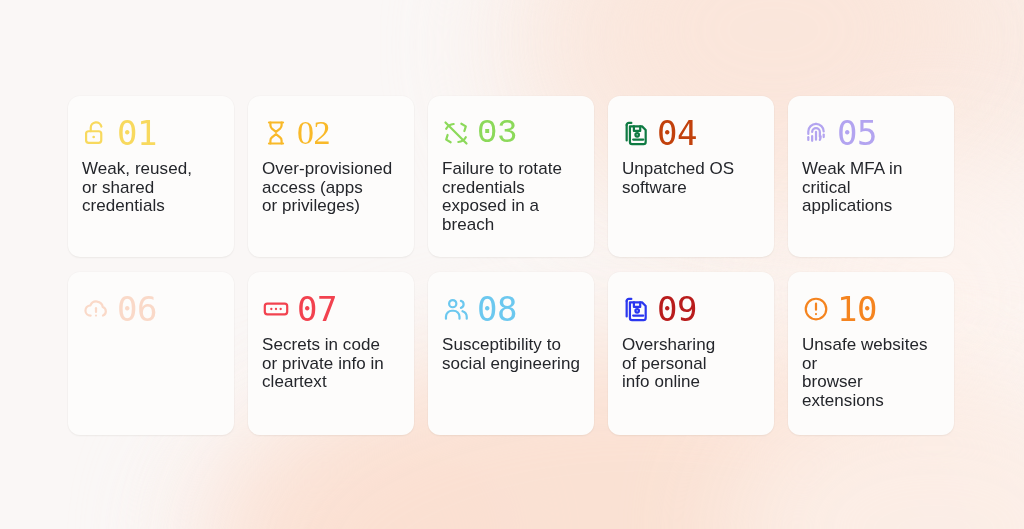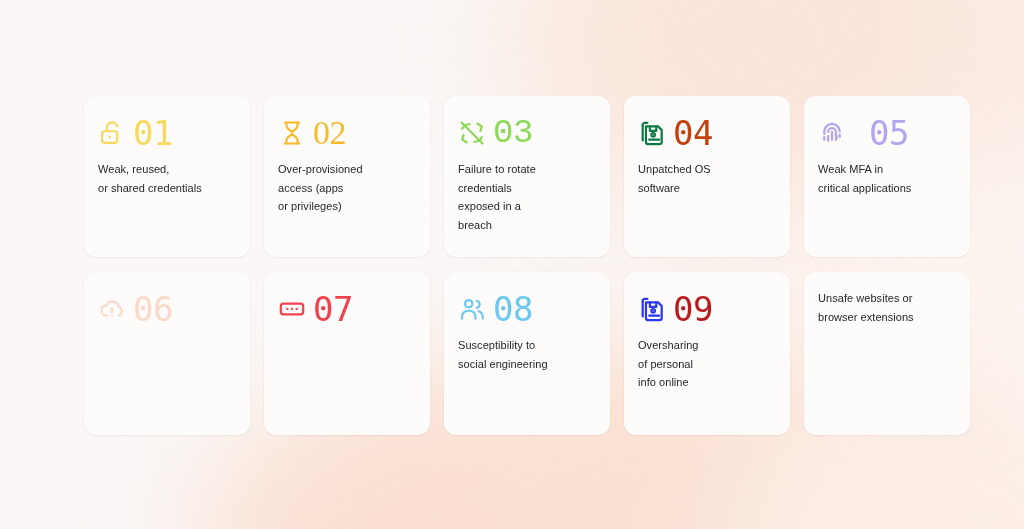--- a/index.html
+++ b/index.html
@@ -61,21 +61,21 @@
   .blob-mr {
     width: 300px; height: 300px;
     right: -60px; top: 150px;
     background: #fdf3ee;
     opacity: .9;
   }
 
   
   #card-grid {
     position: absolute;
-    left: 84px;
+    left: 68px;
     top: 96px;
     width: 900px;
     z-index: 2;
     display: grid;
     grid-template-columns: repeat(5, 166px);
     grid-template-rows: 161px 163px;
     column-gap: 14px;
     row-gap: 15px;
   }
 
@@ -110,21 +110,21 @@
   .card-num {
     font-family: "DejaVu Sans Mono", "Liberation Mono", monospace;
     font-size: 34px;
     font-weight: 400;
     line-height: 1;
     letter-spacing: -0.5px;
     white-space: nowrap;
   }
 
   .card-text {
-    font-size: 11px;
+    font-size: 17px;
     line-height: 18.6px;
     color: #24262b;
     letter-spacing: .05px;
     white-space: pre-line;
   }
 </style>
 </head>
 <body>
 
 <div id="bg-layer">
@@ -209,21 +209,21 @@
             <path d="M12 4.2c-3.6 0-6.6 2.9-6.6 6.5v2.1"></path>
             <path d="M18.6 10.7c0-3.6-3-6.5-6.6-6.5"></path>
             <path d="M8.7 11.1a3.3 3.3 0 0 1 6.6 0v4.2"></path>
             <path d="M12 11.1v6.6"></path>
             <path d="M15.3 17.9a8 8 0 0 0 .7-3"></path>
             <path d="M5.4 15.6v2.4"></path>
             <path d="M8.7 14.6v4.1"></path>
             <path d="M18.6 13.3v2.2"></path>
           </svg>
         </span>
-        <span class="card-num" style="color: rgb(179, 164, 240); margin-left: 16px;">05</span>
+        <span class="card-num" style="color: rgb(179, 164, 240);">05</span>
       </div>
       <p class="card-text">Weak MFA in
 critical applications</p>
     </div>
     <div class="card">
       <div class="card-head">
         <span class="card-icon" style="color: rgb(250, 217, 200);">
           <svg viewBox="0 0 24 24" fill="none" stroke="currentColor" stroke-width="1.9" stroke-linecap="round" stroke-linejoin="round">
             <path d="M7.4 17.6a4.3 4.3 0 0 1-.3-8.6 5.6 5.6 0 0 1 10.7 1.3 3.9 3.9 0 0 1 .2 7.3"></path>
             <path d="M12 11.3v3.2"></path>
@@ -238,20 +238,23 @@
         <span class="card-icon" style="color: rgb(242, 66, 79);">
           <svg viewBox="0 0 24 24" fill="none" stroke="currentColor" stroke-width="1.9" stroke-linecap="round" stroke-linejoin="round">
             <rect x="2.4" y="7.4" width="19.2" height="9.2" rx="2.2"></rect>
             <circle cx="8" cy="12" r="1" fill="currentColor" stroke="none"></circle>
             <circle cx="12" cy="12" r="1" fill="currentColor" stroke="none"></circle>
             <circle cx="16" cy="12" r="1" fill="currentColor" stroke="none"></circle>
           </svg>
         </span>
         <span class="card-num" style="color: rgb(242, 66, 79);">07</span>
       </div>
+      <p class="card-text">Secrets in code
+or private info in
+cleartext</p>
     </div>
     <div class="card">
       <div class="card-head">
         <span class="card-icon" style="color: rgb(108, 200, 239);">
           <svg viewBox="0 0 24 24" fill="none" stroke="currentColor" stroke-width="1.9" stroke-linecap="round" stroke-linejoin="round">
             <circle cx="9.2" cy="7.4" r="3.1"></circle>
             <path d="M3.4 20.3v-1.7a5.1 5.1 0 0 1 5.1-5.1h1.4a5.1 5.1 0 0 1 5.1 5.1v1.7"></path>
             <path d="M16.2 5a3.1 3.1 0 0 1 0 6"></path>
             <path d="M17.6 13.9a5.1 5.1 0 0 1 3.6 4.9v1.5"></path>
           </svg>
@@ -273,16 +276,26 @@
             <circle cx="13" cy="13.6" r="1.5"></circle>
           </svg>
         </span>
         <span class="card-num" style="color: #b91c1c;">09</span>
       </div>
       <p class="card-text">Oversharing
 of personal
 info online</p>
     </div>
     <div class="card">
+      <div class="card-head">
+        <span class="card-icon" style="color: rgb(245, 132, 31);">
+          <svg viewBox="0 0 24 24" fill="none" stroke="currentColor" stroke-width="1.9" stroke-linecap="round" stroke-linejoin="round">
+            <circle cx="12" cy="12" r="8.8"></circle>
+            <path d="M12 7.4v5.2"></path>
+            <circle cx="12" cy="16.3" r="0.95" fill="currentColor" stroke="none"></circle>
+          </svg>
+        </span>
+        <span class="card-num" style="color: rgb(245, 132, 31);">10</span>
+      </div>
       <p class="card-text">Unsafe websites or
 browser extensions</p>
     </div>
   </div>
 
 </body></html>

